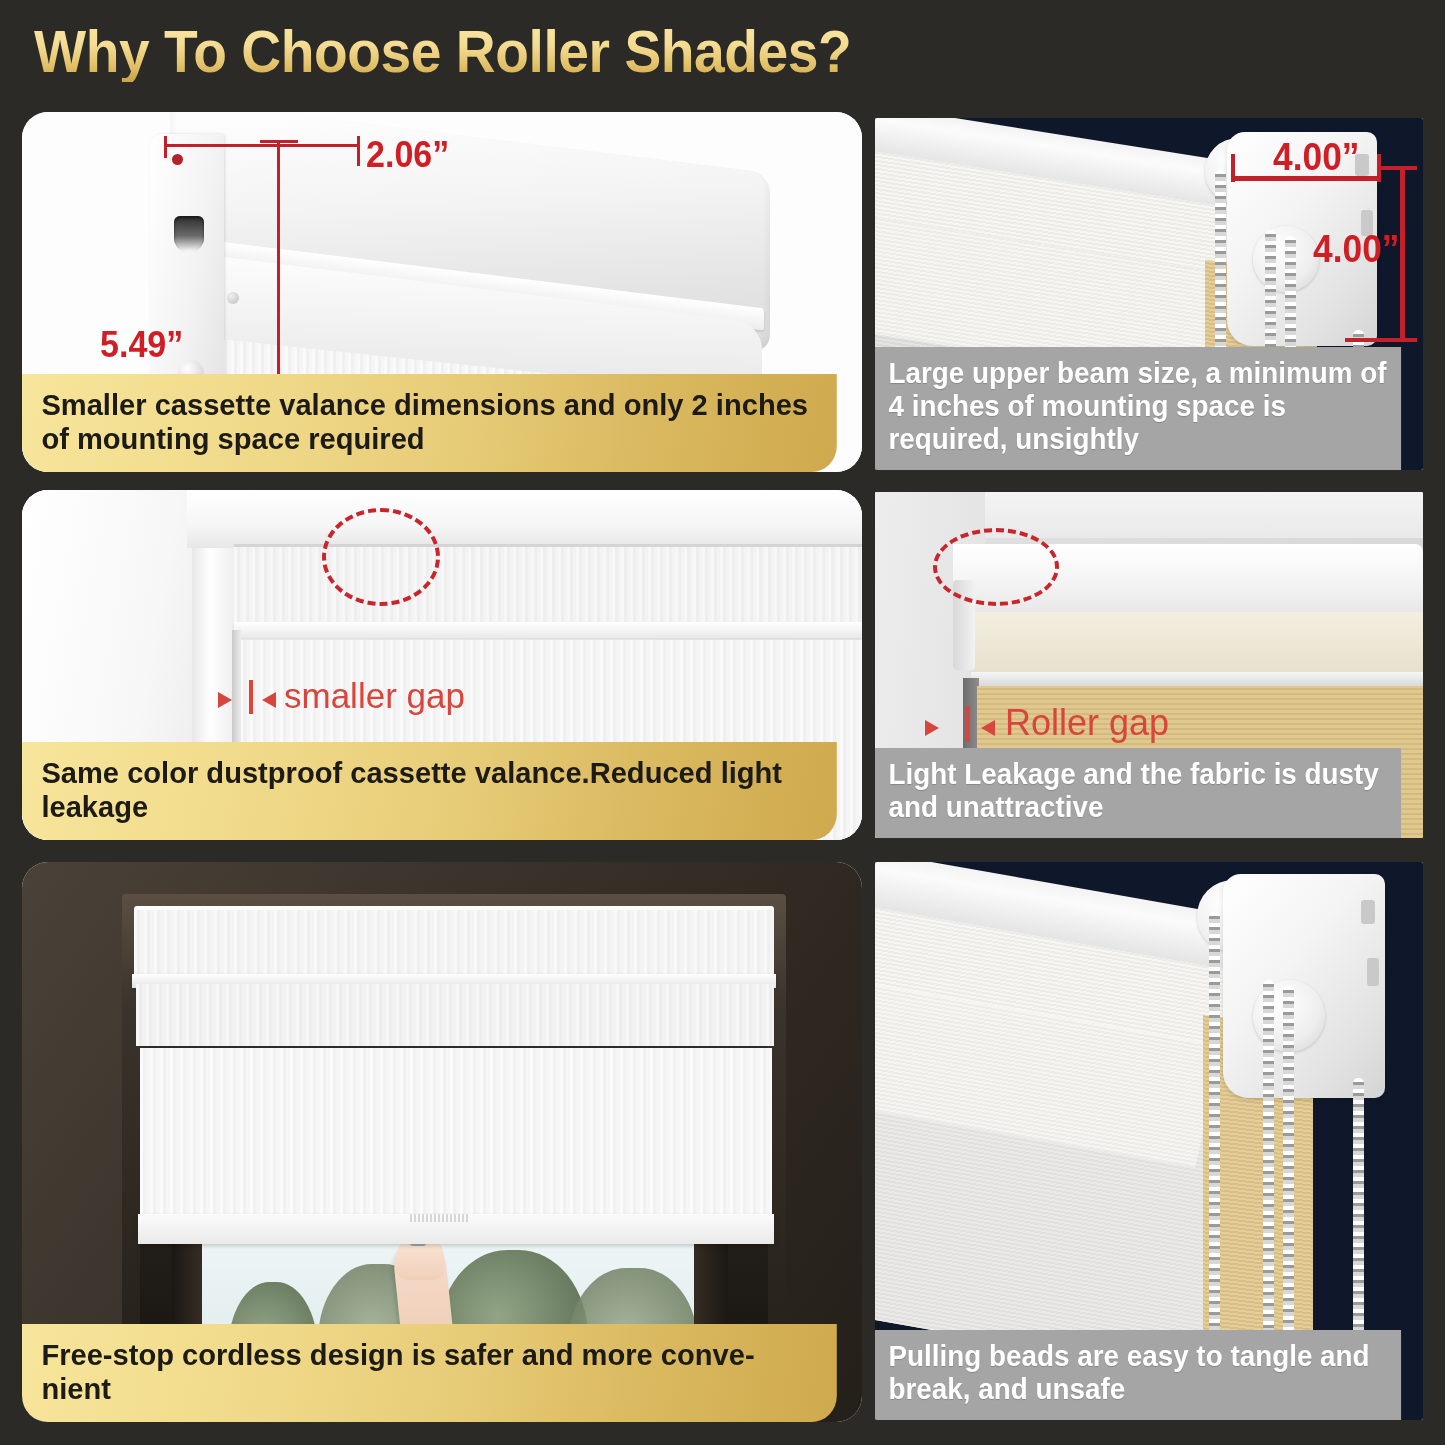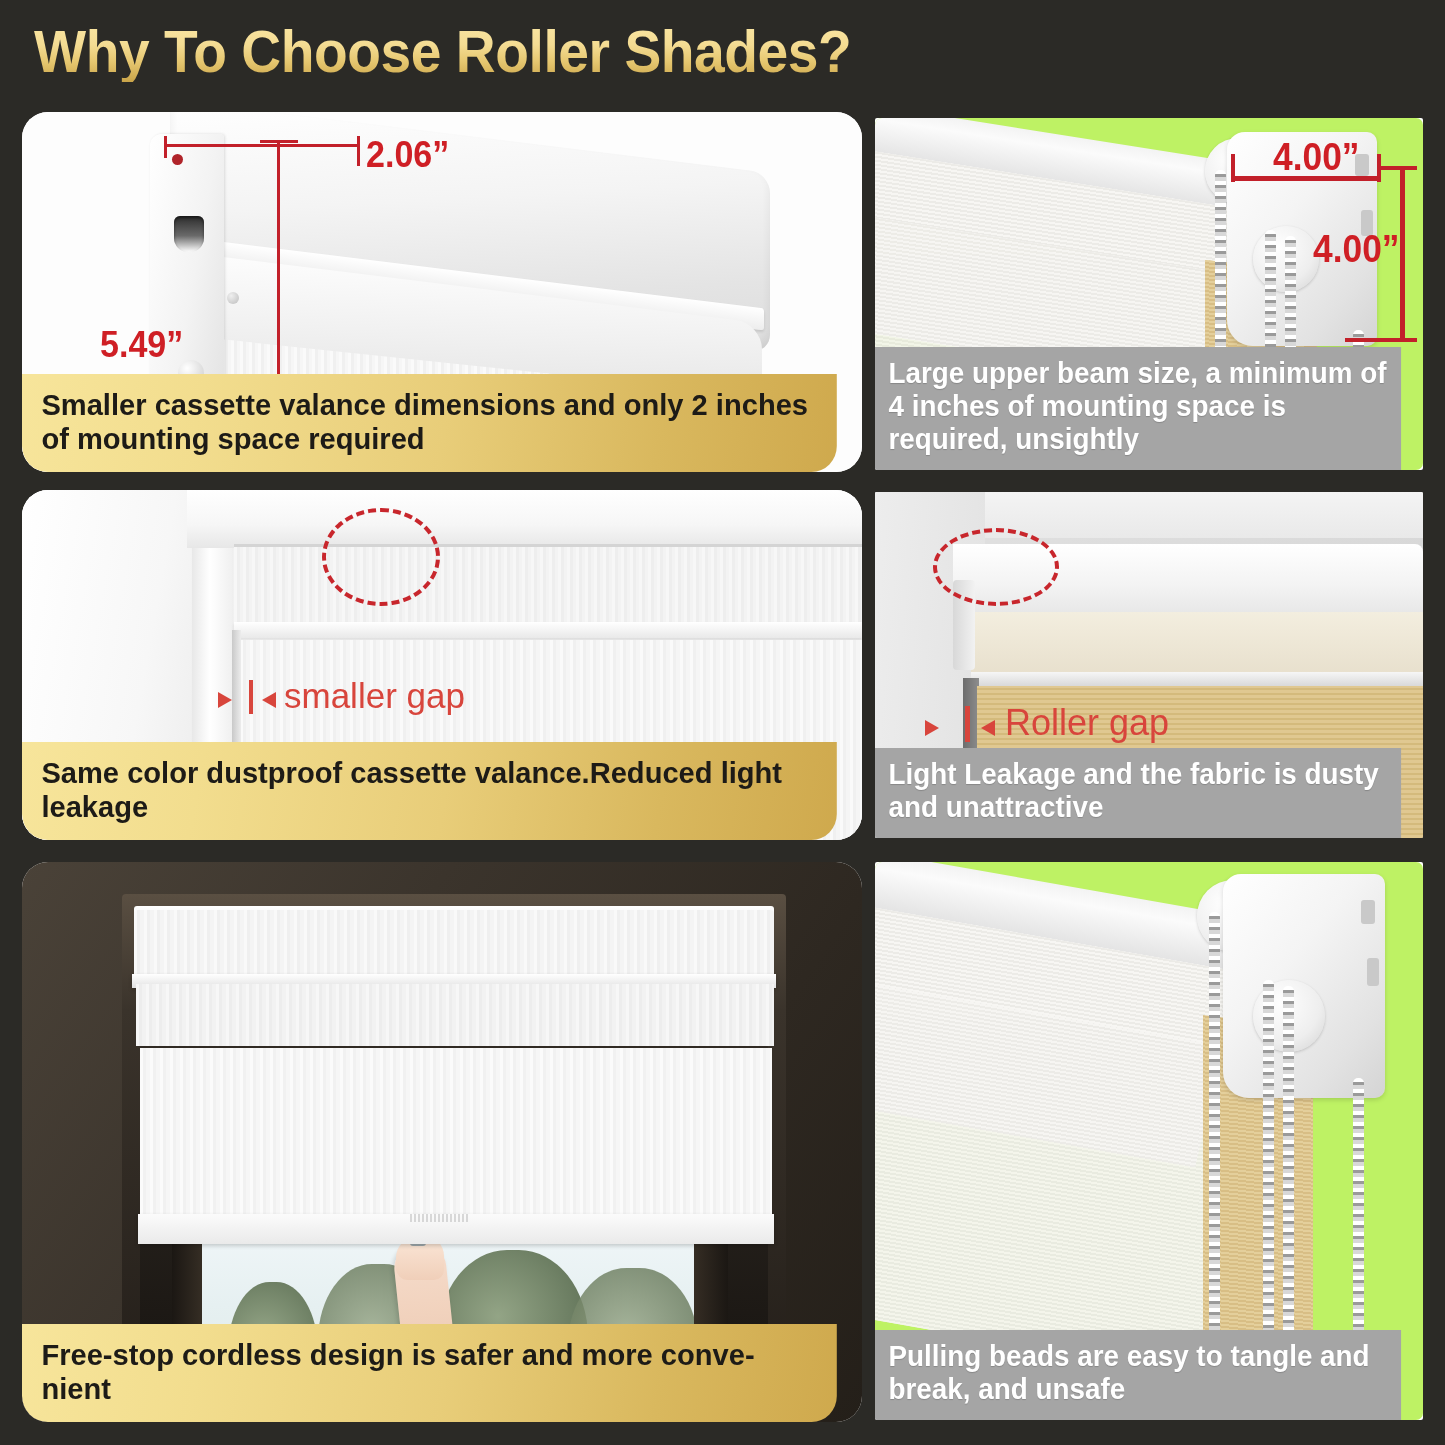--- a/index.html
+++ b/index.html
@@ -29,21 +29,21 @@
   .panel.left{border-radius:26px;}
   .panel.right{border-radius:2px;}
 
   .p1{left:22px;  top:112px; width:840px; height:360px;}
   .p2{left:875px; top:118px; width:548px; height:352px;}
   .p3{left:22px;  top:490px; width:840px; height:350px;}
   .p4{left:875px; top:492px; width:548px; height:346px;}
   .p5{left:22px;  top:862px; width:840px; height:560px;}
   .p6{left:875px; top:862px; width:548px; height:558px;}
 
-  .photo{position:absolute;inset:0;border-radius:7px;}
+  .photo{position:absolute;inset:0;}
 
   
   .cap{
     position:absolute;left:0;right:0;bottom:0;
     box-sizing:border-box;
     padding:14px 20px 16px 20px;
     font-weight:bold;line-height:1.14;
   }
   .cap.gold{
     background:linear-gradient(100deg,#f7e59b 0%,#f2dd8e 22%,#e8cd79 52%,#d9b85e 78%,#cfa94d 100%);
@@ -118,21 +118,21 @@
   .val-screw2{
     position:absolute;left:205px;top:180px;width:12px;height:12px;border-radius:50%;
     background:radial-gradient(circle at 35% 32%,#efefef,#bdbdbd);
   }
   .val-dot{
     position:absolute;left:150px;top:42px;width:11px;height:11px;border-radius:50%;
     background:#b0242a;
   }
 
   
-  .rs-wrap{position:absolute;inset:0;background:#bef264;overflow:hidden;}
+  .rs-wrap{position:absolute;inset:0;background:#0f172a;overflow:hidden;}
   .rs-tube{
     position:absolute;
     background:linear-gradient(180deg,#f3f3f3 0%,#fbfbfb 18%,#e6e6e6 60%,#d3d3d3 100%);
     border-radius:14px;
   }
   .rs-fabricwhite{
     position:absolute;
     background:repeating-linear-gradient(0deg,#f7f6f3 0 2px,#ecebe7 2px 4px),
                linear-gradient(180deg,#fbfaf8,#efeeea);
   }

